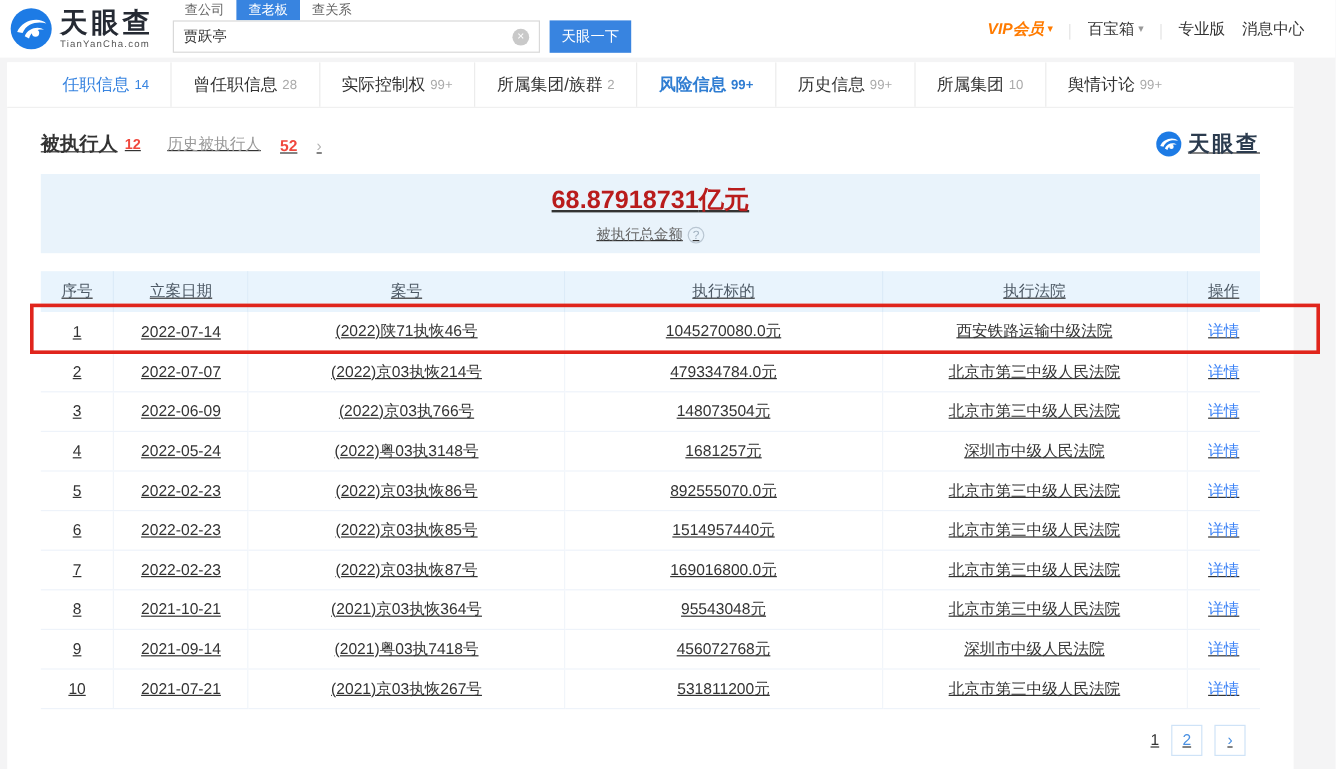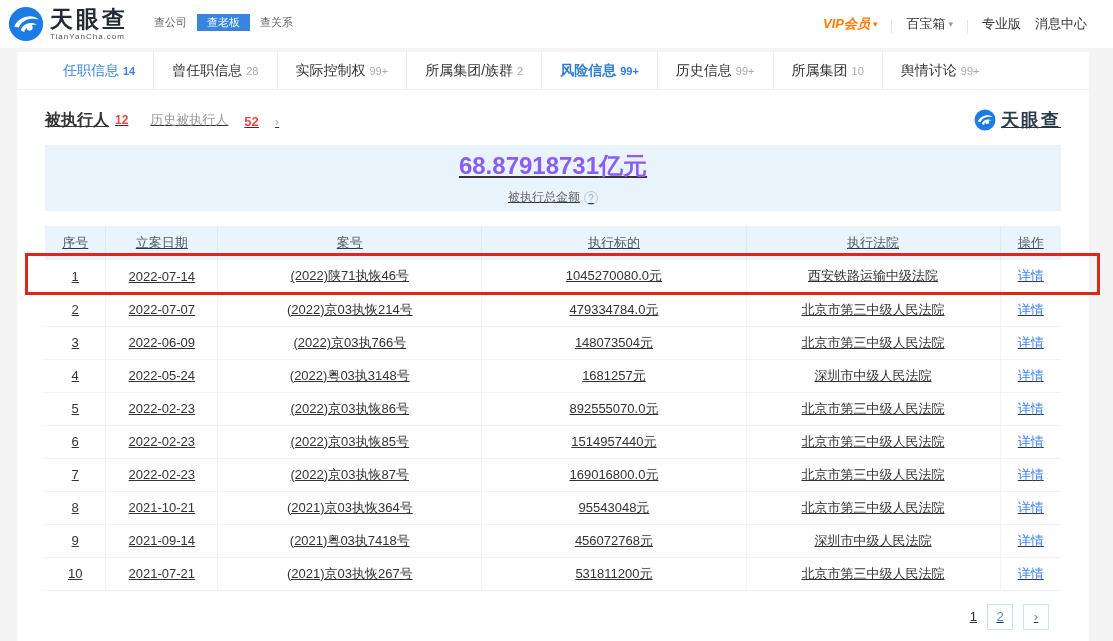--- a/index.html
+++ b/index.html
@@ -28,41 +28,41 @@
               line-height:14px; text-align:center; cursor:pointer; }
   .search-btn { width:68px; height:27px; margin-left:8px; background:#3884e0; color:#fff; border:none;
                 font-size:12px; cursor:pointer; font-family:inherit; }
   .top-nav { margin-left:auto; display:flex; align-items:flex-end; font-size:13px; gap:14px; }
   .nav-item { display:flex; align-items:center; gap:3px; cursor:pointer; color:#333; white-space:nowrap; }
   .nav-item.vip { color:#ff7b00; font-weight:bold; font-style:italic; }
   .caret { font-size:9px; color:#999; }
   .nav-item.vip .caret { color:#ff7b00; }
   .nav-sep { width:1px; height:13px; background:#e3e3e3; }
   
-  .main-col { position:absolute; left:17px; top:52px; width:1072px; height:589px; background:#fff; }
+  .main-col { position:absolute; left:6px; top:52px; width:1072px; height:589px; background:#fff; }
   .tabbar { display:flex; height:38px; background:#fff; border-bottom:1px solid #f0f0f0; padding-left:28px; }
   .tab { display:flex; align-items:center; padding:0 18px; font-size:14px; color:#333; border-right:1px solid #ececec; cursor:pointer; white-space:nowrap; }
   .tab:last-of-type { border-right:none; }
   .tab .cnt { font-size:11px; color:#aaa; margin-left:4px; margin-top:1px; }
   .tab.highlight { color:#3884e0; }
-  .tab.highlight .cnt { color:#3884e0;font-weight:bold; }
+  .tab.highlight .cnt { color:#3884e0; }
   .tab.active { color:#2f7dd2; font-weight:bold; }
   .tab.active .cnt { color:#2f7dd2; }
   
   .card { padding:13px 28px 0;text-decoration:underline; }
   .sec-head { display:flex; align-items:center; height:34px; }
   .sec-title { font-size:16px; font-weight:bold; color:#333; }
   .sec-count { font-size:12px; font-weight:bold; color:#f0483e; margin-left:6px; }
   .hist-link { margin-left:22px; font-size:13px; color:#999; cursor:pointer; display:flex; align-items:flex-end; gap:16px; }
   .hist-count { color:#f0483e; font-weight:bold; }
   .hist-arrow { color:#b5b5b5; font-size:13px; }
   .watermark { margin-left:auto; display:flex; align-items:center; gap:5px; }
   .watermark .wm-txt { font-size:18px; font-weight:bold; color:#2b3b4e; letter-spacing:2px; }
   .summary { margin-top:8px; background:#e9f3fb; height:66px; display:flex; flex-direction:column; align-items:center; justify-content:center; }
-  .summary-amount { color:#8b5cf6; font-weight:bold; font-size:24px; }
+  .summary-amount { color:#b91c1c; font-weight:bold; font-size:21px; }
   .summary-label { margin-top:7px; font-size:12px; color:#666; display:flex; align-items:center; gap:4px; }
   .q-ic { width:14px; height:14px; border:1px solid #b9c6d2; border-radius:50%; color:#9fb0bf; font-size:10px;
           line-height:13px; text-align:center; cursor:pointer; background:#fff0; }
   
   table { margin-top:15px; width:100%; border-collapse:collapse; table-layout:fixed; font-size:13px; }
   thead th { background:#e9f4fd; color:#4e5a66; font-weight:normal; height:34px; border-left:1px solid #dcebf8; }
   thead th:first-child { border-left:none; }
   tbody td { height:33px; text-align:center; color:#333; border-bottom:1px solid #eef3fa; border-left:1px solid #f1f5fa;
              overflow:hidden; white-space:nowrap; }
   tbody td:first-child { border-left:none; }
@@ -92,20 +92,27 @@
       <div class="logo-title">天眼查</div>
       <div class="logo-sub">TianYanCha.com</div>
     </div>
   </div>
 
   <div class="search-wrap">
     <div class="search-tabs">
       <div class="search-tab">查公司</div>
       <div class="search-tab active">查老板</div>
       <div class="search-tab">查关系</div>
+    </div>
+    <div class="search-row">
+      <div class="search-box">
+        <input type="text" value="贾跃亭" style="">
+        <span class="clear-ic">×</span>
+      </div>
+      <button class="search-btn">天眼一下</button>
     </div>
   </div>
 
   <div class="top-nav">
     <div class="nav-item vip">
       <span>VIP会员</span>
       <span class="caret">▾</span>
     </div>
     <div class="nav-sep"></div>
     <div class="nav-item">

